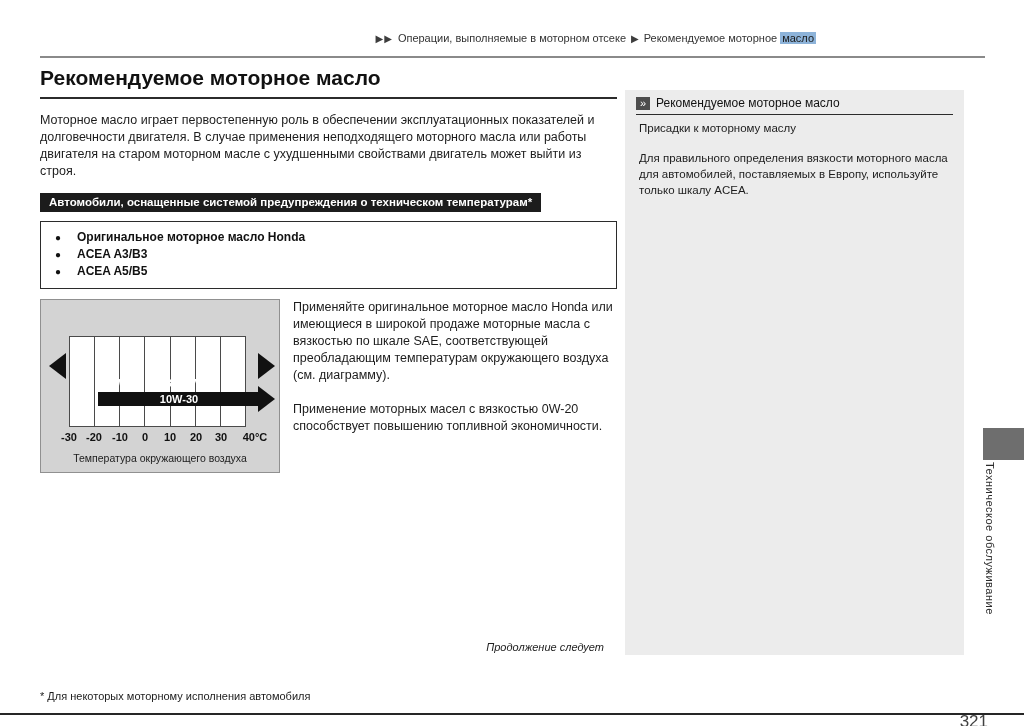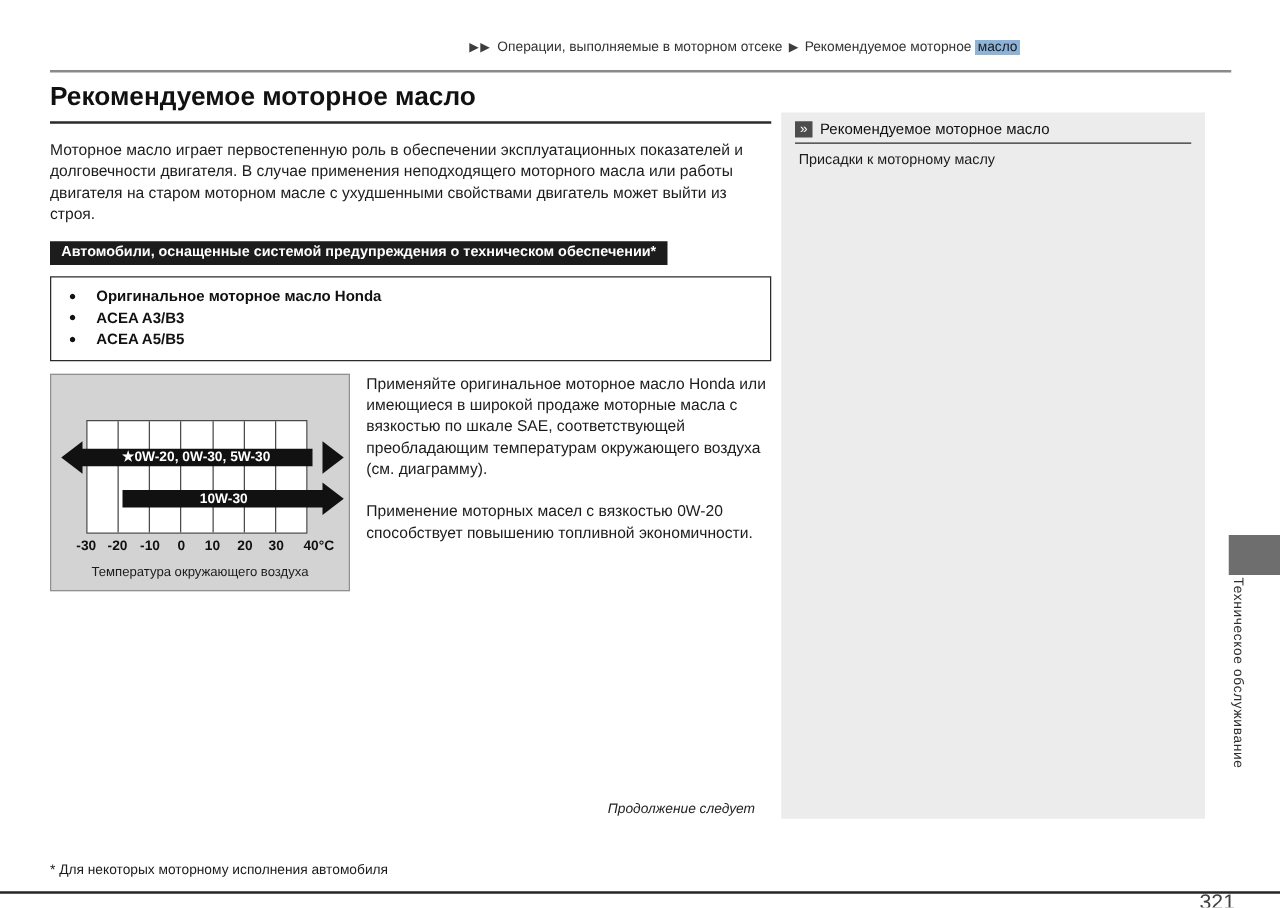--- a/index.html
+++ b/index.html
@@ -60,21 +60,21 @@
   .grid .cell:last-child { border-right: none; }
 
   .range-bar { position: absolute; height: 26px; }
   .bar1 { left: 8px;  width: 226px; top: 53px; }
   .bar2 { left: 57px; width: 177px; top: 86px; }
   .bar-line {
     position: absolute; top: 6px; bottom: 6px; background: #111;
     color: #fff; font-size: 11px; font-weight: bold;
     text-align: center; line-height: 14px; white-space: nowrap;
   }
-  .bar1 .bar-line { left: 15px; right: 25px; }
+  .bar1 .bar-line { left: 15px; right: 25px; margin-top: 17px; }
   .bar2 .bar-line { left: 0; right: 15px; }
   .ah { position: absolute; width: 0; height: 0; top: 0;
         border-top: 13px solid transparent; border-bottom: 13px solid transparent; }
   .ah-left  { left: 0;  border-right: 17px solid #111; }
   .ah-right { right: 0; border-left: 17px solid #111; }
 
   .ticks { position: absolute; top: 131px; left: 0; width: 100%;
            font-size: 11px; font-weight: bold; color: #111; }
   .tick { position: absolute; transform: translateX(-50%); white-space: nowrap; text-align: center; }
   .tick:nth-child(1) { left: 28px; }
@@ -131,21 +131,21 @@
   <span class="bc-arrows">▶▶</span><span>Операции, выполняемые в моторном отсеке</span><span class="bc-arrow">▶</span><span>Рекомендуемое моторное</span><span class="bc-hl">масло</span>
 </div>
 
 <div class="top-rule"></div>
 
 <div class="main">
   <h1 class="page-title">Рекомендуемое моторное масло</h1>
 
   <div class="intro">Моторное масло играет первостепенную роль в обеспечении эксплуатационных показателей и долговечности двигателя. В случае применения неподходящего моторного масла или работы двигателя на старом моторном масле с ухудшенными свойствами двигатель может выйти из строя.</div>
 
-  <div class="banner">Автомобили, оснащенные системой предупреждения о техническом обеспечении*</div>
+  <div class="banner">Автомобили, оснащенные системой предупреждения о техническом температурам*</div>
 
   <div class="oil-box">
     <ul>
       <li>
         <span class="dot">●</span>
         <span>Оригинальное моторное масло Honda</span>
       </li>
       <li>
         <span class="dot">●</span>
         <span>ACEA A3/B3</span>
@@ -203,20 +203,21 @@
 </div>
 
 <div class="continuation">Продолжение следует</div>
 
 <div class="sidebar">
   <div class="sb-head">
     <span class="sb-icon">»</span>
     <span class="sb-title">Рекомендуемое моторное масло</span>
   </div>
   <div class="sb-sub">Присадки к моторному маслу</div>
+  <div class="sb-para2">Для правильного определения вязкости моторного масла для автомобилей, поставляемых в Европу, используйте только шкалу ACEA.</div>
 </div>
 
 <div class="side-tab"></div>
 <div class="side-label">Техническое обслуживание</div>
 
 <div class="footnote">* Для некоторых моторному исполнения автомобиля</div>
 <div class="page-num">321</div>
 <div class="bottom-line"></div>
 
 </body></html>

